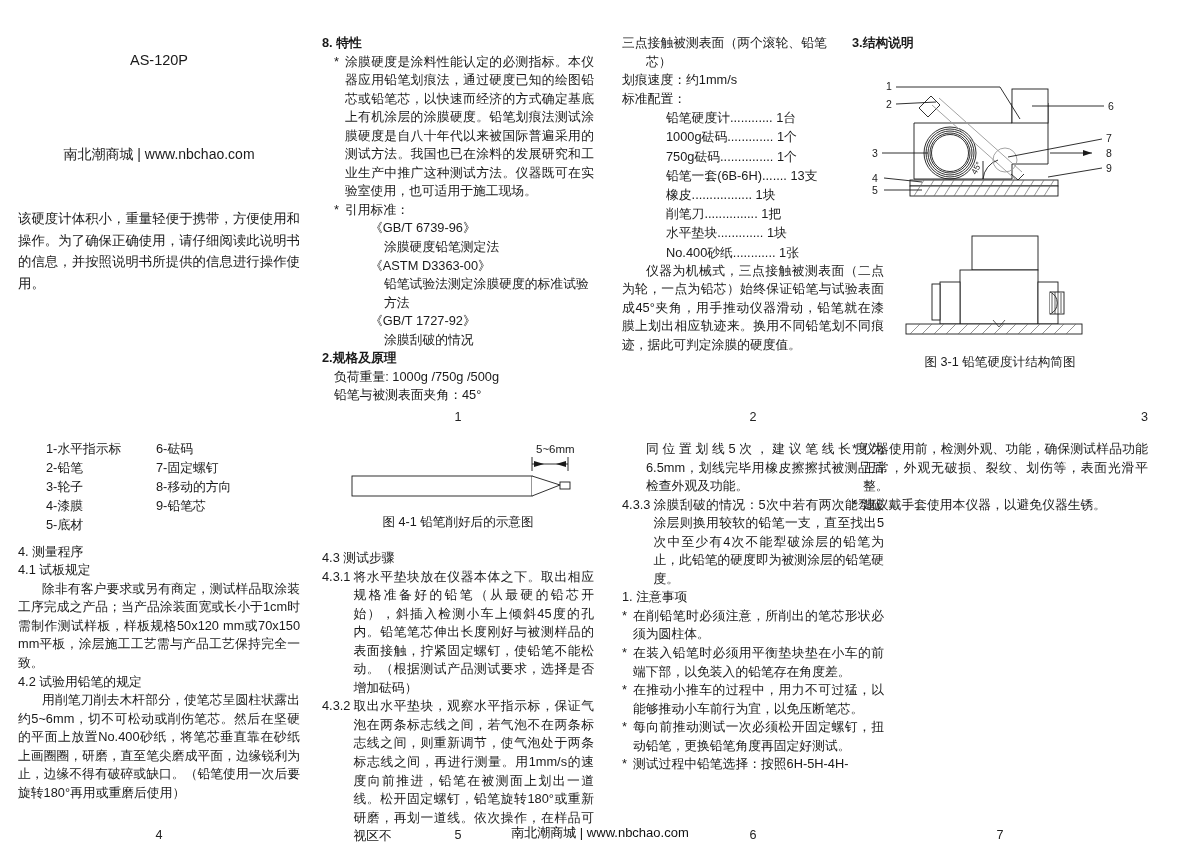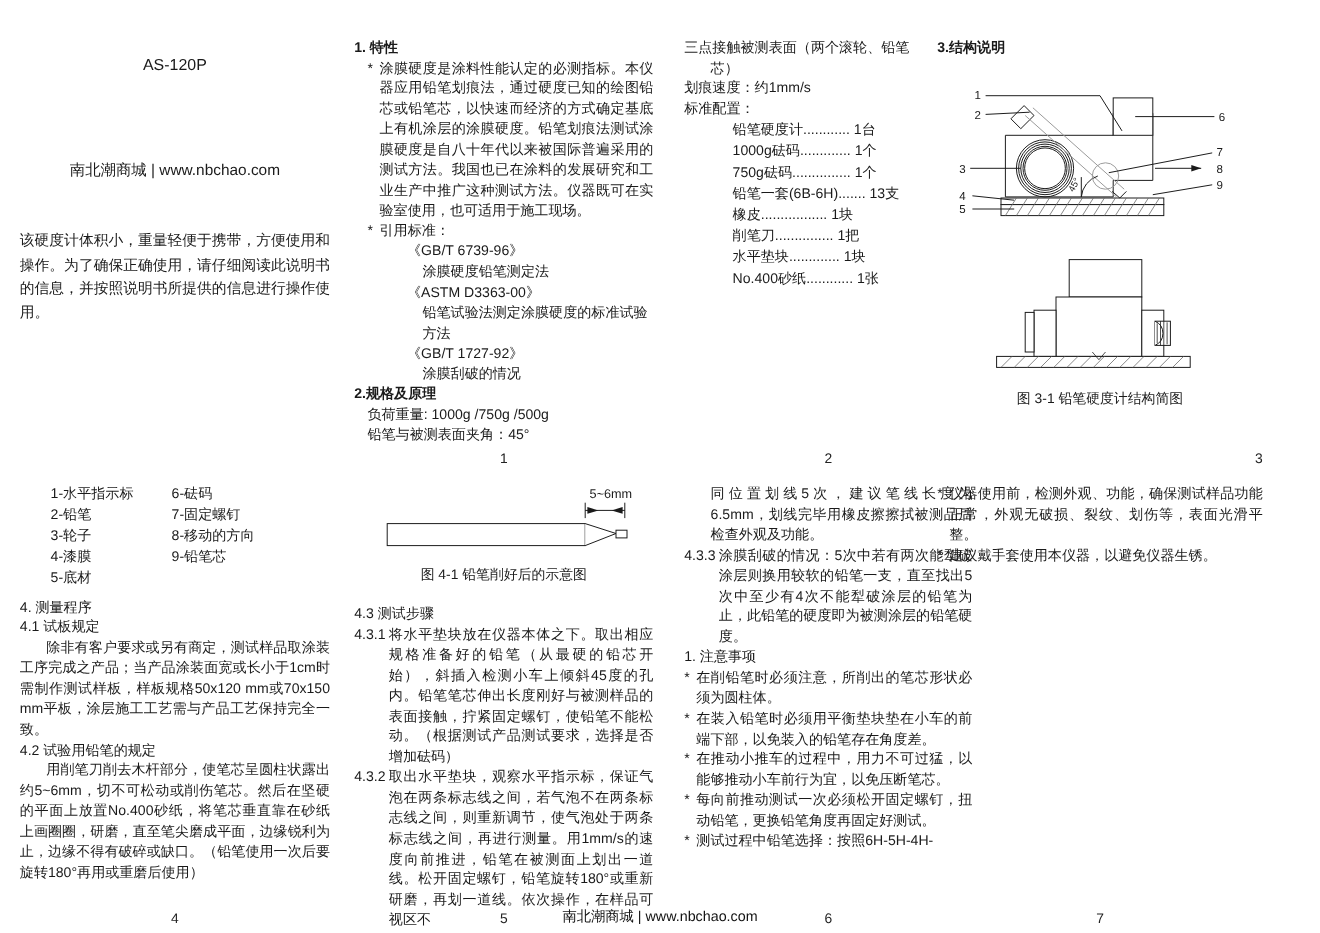--- a/index.html
+++ b/index.html
@@ -113,21 +113,21 @@
 <div class="page">
 
   <div class="panel col1 rowA">
     <div class="cover-model">AS-120P</div>
     <div class="cover-brand">南北潮商城 | www.nbchao.com</div>
     <div class="cover-desc">该硬度计体积小，重量轻便于携带，方便使用和操作。为了确保正确使用，请仔细阅读此说明书的信息，并按照说明书所提供的信息进行操作使用。</div>
   </div>
 
   <div class="panel col2 rowA">
     <div class="txt-cn">
-      <div class="ln bold">1. 特性</div>
+      <div class="ln bold">8. 特性</div>
       <div class="dot-item indent1">
         <span class="star">*</span>
         <span class="body">涂膜硬度是涂料性能认定的必测指标。本仪器应用铅笔划痕法，通过硬度已知的绘图铅芯或铅笔芯，以快速而经济的方式确定基底上有机涂层的涂膜硬度。铅笔划痕法测试涂膜硬度是自八十年代以来被国际普遍采用的测试方法。我国也已在涂料的发展研究和工业生产中推广这种测试方法。仪器既可在实验室使用，也可适用于施工现场。</span>
       </div>
       <div class="dot-item indent1">
         <span class="star">*</span>
         <span class="body">引用标准：</span>
       </div>
       <div class="ln indent3">《GB/T 6739-96》</div>
       <div class="ln indent4">涂膜硬度铅笔测定法</div>
@@ -149,20 +149,21 @@
       <div class="ln">划痕速度：约1mm/s</div>
       <div class="ln">标准配置：</div>
       <div class="cfg"><span>铅笔硬度计............</span> <span>1台</span></div>
       <div class="cfg"><span>1000g砝码.............</span> <span>1个</span></div>
       <div class="cfg"><span>750g砝码...............</span> <span>1个</span></div>
       <div class="cfg"><span>铅笔一套(6B-6H).......</span> <span>13支</span></div>
       <div class="cfg"><span>橡皮.................</span> <span>1块</span></div>
       <div class="cfg"><span>削笔刀...............</span> <span>1把</span></div>
       <div class="cfg"><span>水平垫块.............</span> <span>1块</span></div>
       <div class="cfg"><span>No.400砂纸............</span> <span>1张</span></div>
+      <div class="para">仪器为机械式，三点接触被测表面（二点为轮，一点为铅芯）始终保证铅笔与试验表面成45°夹角，用手推动仪器滑动，铅笔就在漆膜上划出相应轨迹来。换用不同铅笔划不同痕迹，据此可判定涂膜的硬度值。</div>
     </div>
     <div class="pagenum">2</div>
   </div>
 
   <div class="panel col4 rowA">
     <div class="txt-cn bold">3.结构说明</div>
 
     <div style="margin-top:8px;">
       <svg width="296" height="165" viewBox="0 0 296 165">
         <g fill="none" stroke="#1a1a1a" stroke-width="0.9">

